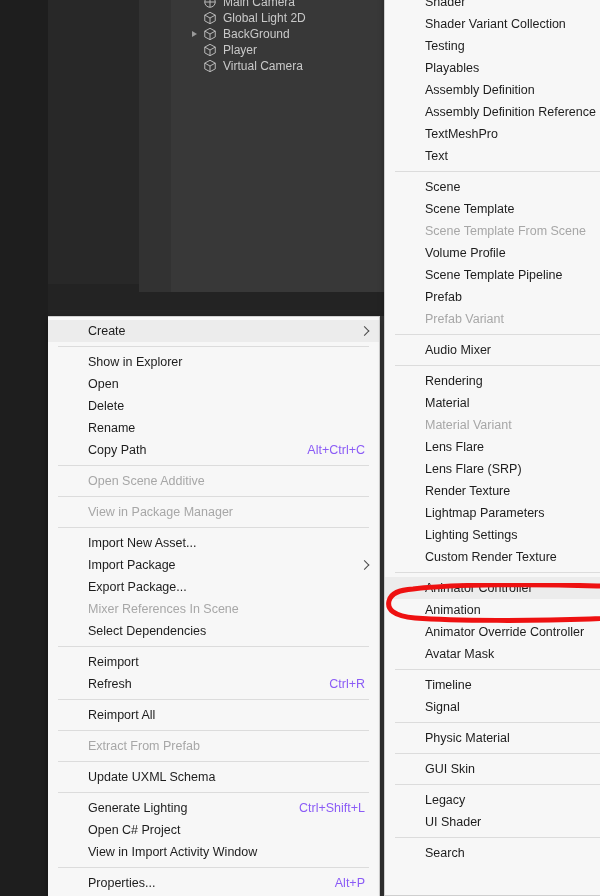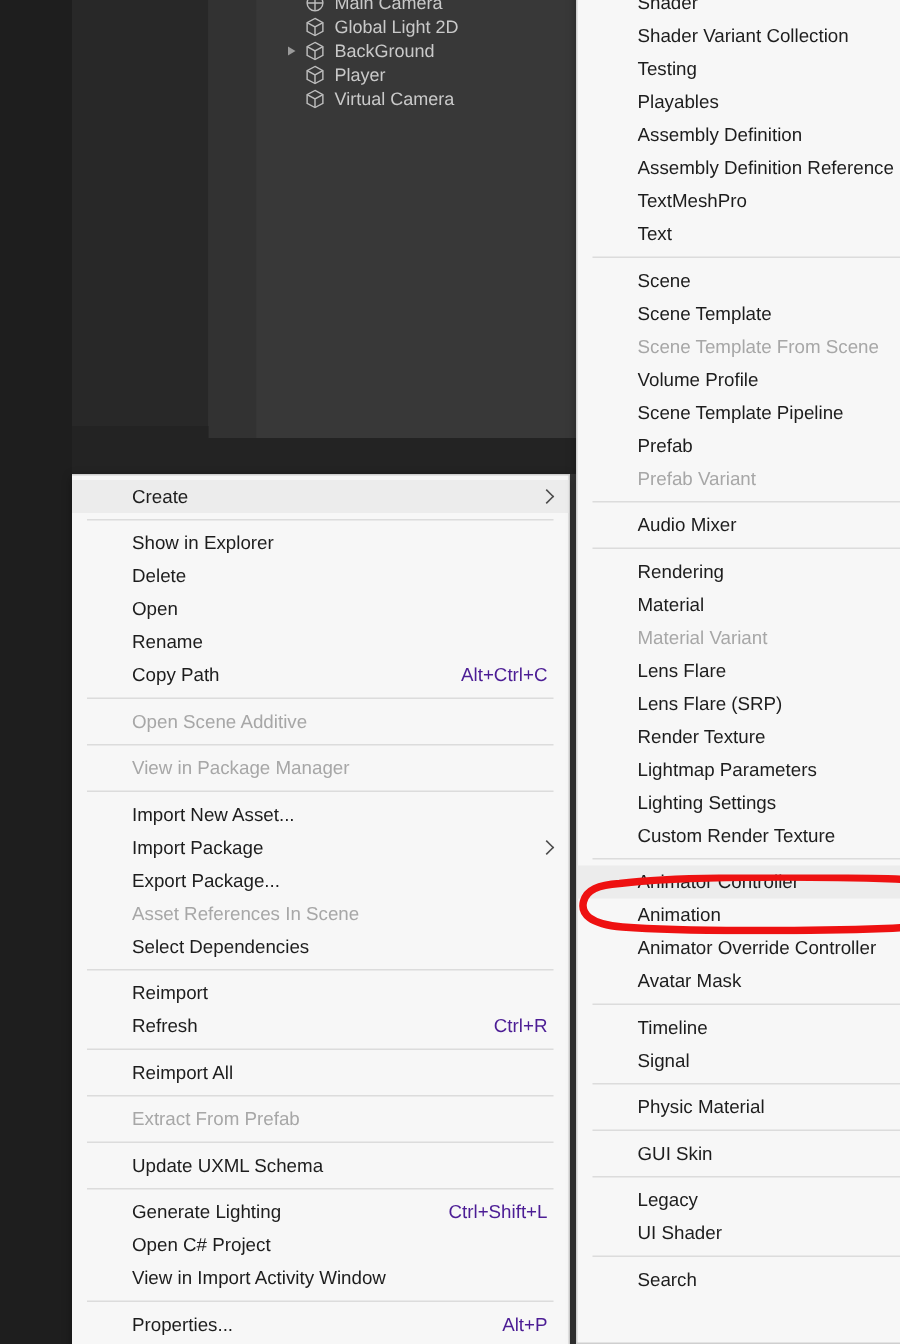--- a/index.html
+++ b/index.html
@@ -76,21 +76,21 @@
   .menu-item {
     position: relative;
     height: 22px; line-height: 22px;
     padding-left: 40px; padding-right: 14px;
     white-space: nowrap;
     display: flex; align-items: center;
   }
   .menu-item.disabled { color: #a7a7a7; }
   .menu-item.highlight { background: #ececec; }
   .menu-item .label { flex: 1 1 auto; overflow: hidden; text-overflow: ellipsis; }
-  .menu-item .shortcut { color: #4c1d95; font-size: 12.5px; padding-left: 18px; }
+  .menu-item .shortcut { color: #8b5cf6; font-size: 12.5px; padding-left: 18px; }
   .menu-item .arrow {
     position: absolute; right: 11px; top: 50%;
     width: 7px; height: 7px;
     border-right: 1.6px solid #4a4a4a;
     border-top: 1.6px solid #4a4a4a;
     transform: translateY(-50%) rotate(45deg);
   }
   .menu-sep {
     height: 1px; margin: 4px 10px 4px 10px; background: #dcdcdc;
   }
@@ -162,24 +162,24 @@
   <div class="menu" id="menu-left">
       <div class="menu-item highlight">
         <span class="label">Create</span>
         <span class="arrow"></span>
       </div>
       <div class="menu-sep"></div>
       <div class="menu-item">
         <span class="label">Show in Explorer</span>
       </div>
       <div class="menu-item">
+        <span class="label">Open</span>
+      </div>
+      <div class="menu-item">
         <span class="label">Delete</span>
-      </div>
-      <div class="menu-item">
-        <span class="label">Open</span>
       </div>
       <div class="menu-item">
         <span class="label">Rename</span>
       </div>
       <div class="menu-item">
         <span class="label">Copy Path</span>
         <span class="shortcut">Alt+Ctrl+C</span>
       </div>
       <div class="menu-sep"></div>
       <div class="menu-item disabled">
@@ -194,21 +194,21 @@
         <span class="label">Import New Asset...</span>
       </div>
       <div class="menu-item">
         <span class="label">Import Package</span>
         <span class="arrow"></span>
       </div>
       <div class="menu-item">
         <span class="label">Export Package...</span>
       </div>
       <div class="menu-item disabled">
-        <span class="label">Asset References In Scene</span>
+        <span class="label">Mixer References In Scene</span>
       </div>
       <div class="menu-item">
         <span class="label">Select Dependencies</span>
       </div>
       <div class="menu-sep"></div>
       <div class="menu-item">
         <span class="label">Reimport</span>
       </div>
       <div class="menu-item">
         <span class="label">Refresh</span>

